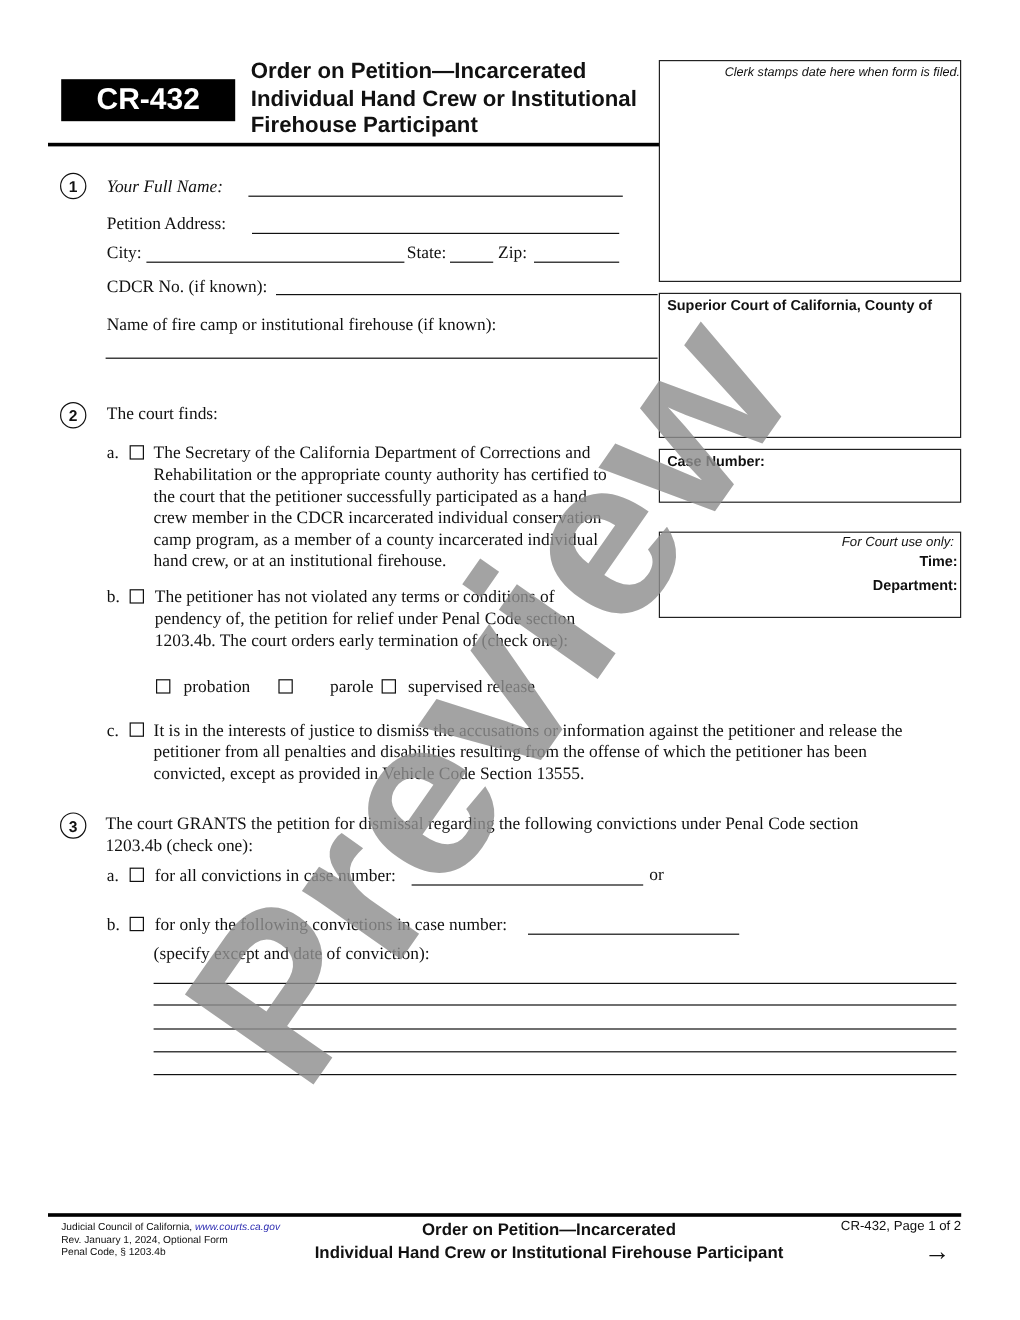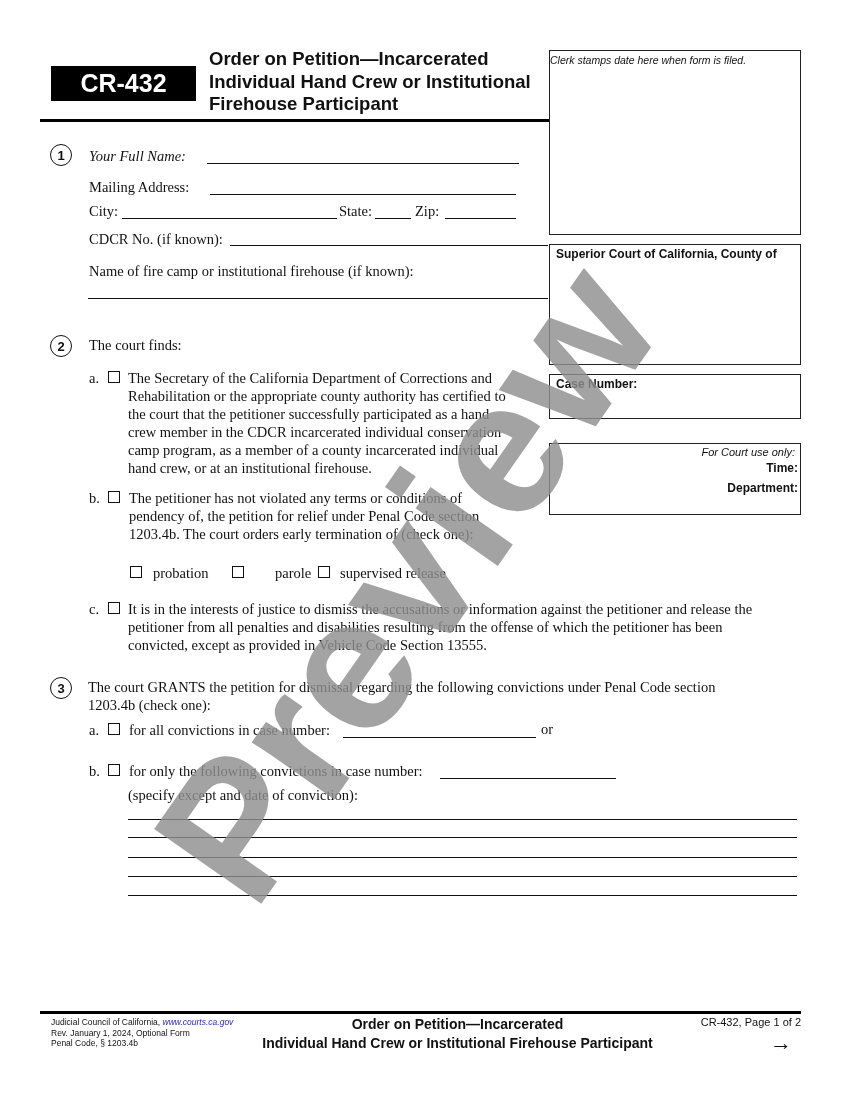--- a/index.html
+++ b/index.html
@@ -5,21 +5,21 @@
   html, body { margin:0; padding:0; background:#fff; }
   body { width:850px; height:1100px; position:relative; overflow:hidden; color:#111; font-family:"Liberation Serif", serif; }
   .abs { position:absolute; }
   .sans { font-family:"Liberation Sans", sans-serif; }
   .serif { font-family:"Liberation Serif", serif; font-size:14.5px; line-height:18px; }
   .formid { left:51px; top:66px; width:145px; height:35px; background:#000; color:#fff; font-weight:bold; font-size:25px; display:flex; align-items:center; justify-content:center; }
   .title { left:209px; top:48px; font-weight:bold; font-size:18.5px; line-height:22.5px; }
   .rule-top { left:40px; top:119px; width:510px; height:3px; background:#000; }
   .box { border:1.5px solid #222; box-sizing:border-box; }
   .clerk { left:549px; top:50px; width:252px; height:185px; }
-  .clerk-label { font-style:italic; font-size:10.5px; text-align:left; margin-top:3px; }
+  .clerk-label { font-style:italic; font-size:10.5px; text-align:right; margin-top:3px; }
   .court { left:549px; top:244px; width:252px; height:121px; }
   .court-label, .case-label { font-weight:bold; font-size:12px; padding:2px 6px; }
   .casebox { left:549px; top:374px; width:252px; height:45px; }
   .use { left:549px; top:443px; width:252px; height:72px; font-size:12px;text-align:right; }
   .use .lbl { font-style:italic; font-size:11px; padding:2px 5px 0; }
   .use .f { font-weight:bold; padding:0 2px; line-height:20px; }
   .circ { width:22px; height:22px; border:1.4px solid #111; border-radius:50%; box-sizing:border-box; font-family:"Liberation Sans", sans-serif; font-weight:bold; font-size:13px; display:flex; align-items:center; justify-content:center; }
   .line { height:1px; background:#111; }
   .cb { display:inline-block; width:12px; height:12px; border:1px solid #111; box-sizing:border-box; vertical-align:-1px; }
   .bold { font-weight:normal; }
@@ -55,21 +55,21 @@
 <div class="abs box use sans">
   <div class="lbl">For Court use only:</div>
   <div class="f">Time:</div>
   <div class="f">Department:</div>
 </div>
 
 <div class="abs circ" style="left:50px;top:144px;">1</div>
 <div class="abs serif" style="left:89px;top:147px;font-style:italic;">Your Full Name:</div>
 <div class="abs line" style="left:207px;top:163px;width:312px;"></div>
 
-<div class="abs serif" style="left:89px;top:178px;">Mailing Address:</div>
+<div class="abs serif" style="left:89px;top:178px;">Petition Address:</div>
 <div class="abs line" style="left:210px;top:194px;width:306px;"></div>
 
 <div class="abs serif" style="left:89px;top:202px;">City:</div>
 <div class="abs line" style="left:122px;top:218px;width:215px;"></div>
 <div class="abs serif" style="left:339px;top:202px;">State:</div>
 <div class="abs line" style="left:375px;top:218px;width:36px;"></div>
 <div class="abs serif" style="left:415px;top:202px;">Zip:</div>
 <div class="abs line" style="left:445px;top:218px;width:71px;"></div>
 
 <div class="abs serif" style="left:89px;top:230px;">

